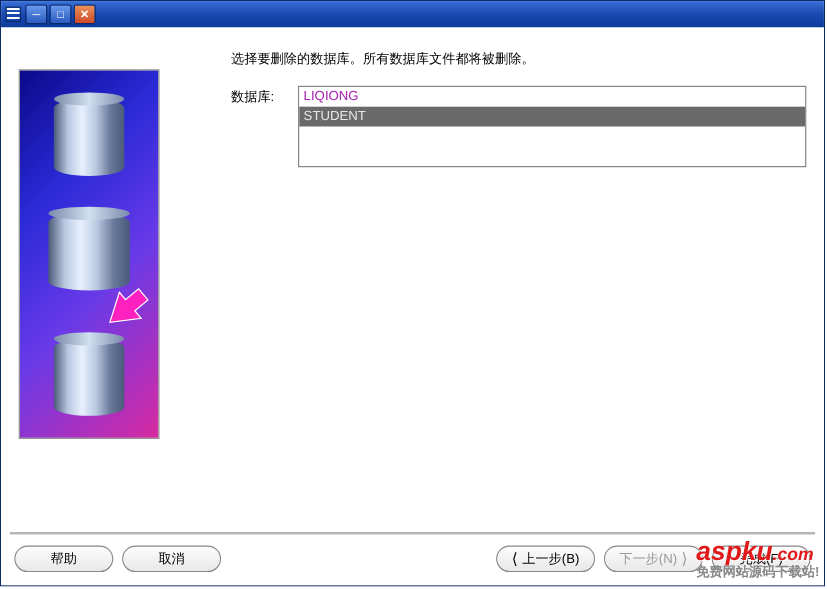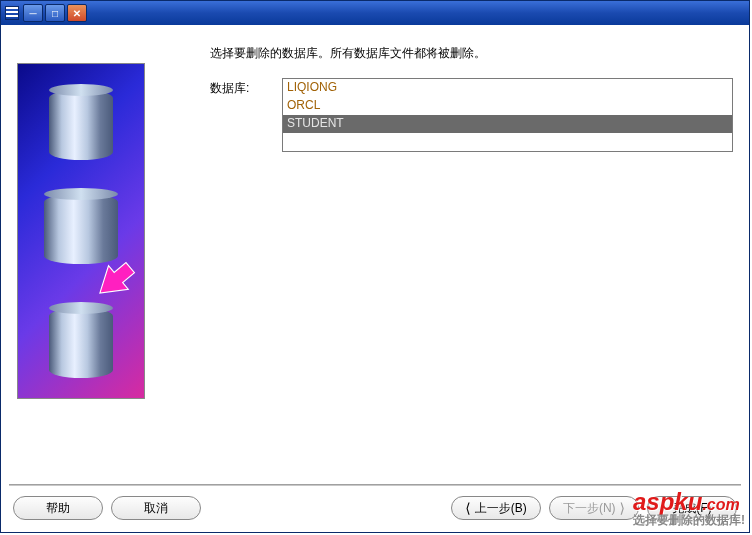--- a/index.html
+++ b/index.html
@@ -91,36 +91,36 @@
     transform: rotate(-40deg);
   }
   .arrow-cursor svg { width: 44px; height: 44px; }
   .right-panel { flex: 1; padding-top: 4px; margin-left: 41px; }
   .instruction {
     font-size: 12px;
     color: #000;
     margin-bottom: 16px;
     padding-left: 4px;
   }
-  .form-row { display: flex; align-items: flex-start; gap: 20px; }
+  .form-row { display: flex; align-items: flex-start; gap: 9px; }
   .form-label { width: 56px; font-size: 12px; padding-top: 2px; padding-left: 4px; }
   .list-box {
     flex: 1;
     height: 74px;
     border: 1px solid #7a7a7a;
     background: #fff;
     overflow: auto;
   }
   .list-item {
     height: 18px;
     padding: 1px 4px;
     font-size: 12px;
     cursor: default;
     background: #fff;
-    color: #a16207;
+    color: #a21caf;
   }
   .list-item.selected { background: #6a6a6a; color: #e5e5e5; }
   .separator {
     height: 2px;
     background: #c8c8c8;
     border-top: 1px solid #a0a0a0;
     margin: 0 8px;
   }
   .button-row {
     display: flex;
@@ -185,21 +185,20 @@
           </svg>
         </div>
       </div>
 
       <div class="right-panel">
         <div class="instruction">选择要删除的数据库。所有数据库文件都将被删除。</div>
         <div class="form-row">
           <div class="form-label">数据库:</div>
           <div class="list-box">
             <div class="list-item">LIQIONG</div>
-            <div class="list-item">ORCL</div>
             <div class="list-item selected">STUDENT</div>
           </div>
         </div>
       </div>
 
     </div>
 
     <div class="separator"></div>
     <div class="button-row">
       <div class="btn">
@@ -217,16 +216,16 @@
         <span>下一步(N)</span>
         <span class="chev">⟩</span>
       </div>
       <div class="btn">
         <span>完成(F)</span>
       </div>
     </div>
 
     <div class="watermark">
       <span>aspku</span><span style="font-size:16px">.com</span>
-      <span class="small">选择要删除的数据库!</span>
+      <span class="small">免费网站源码下载站!</span>
     </div>
   </div>
 </div>
 
 </body></html>

